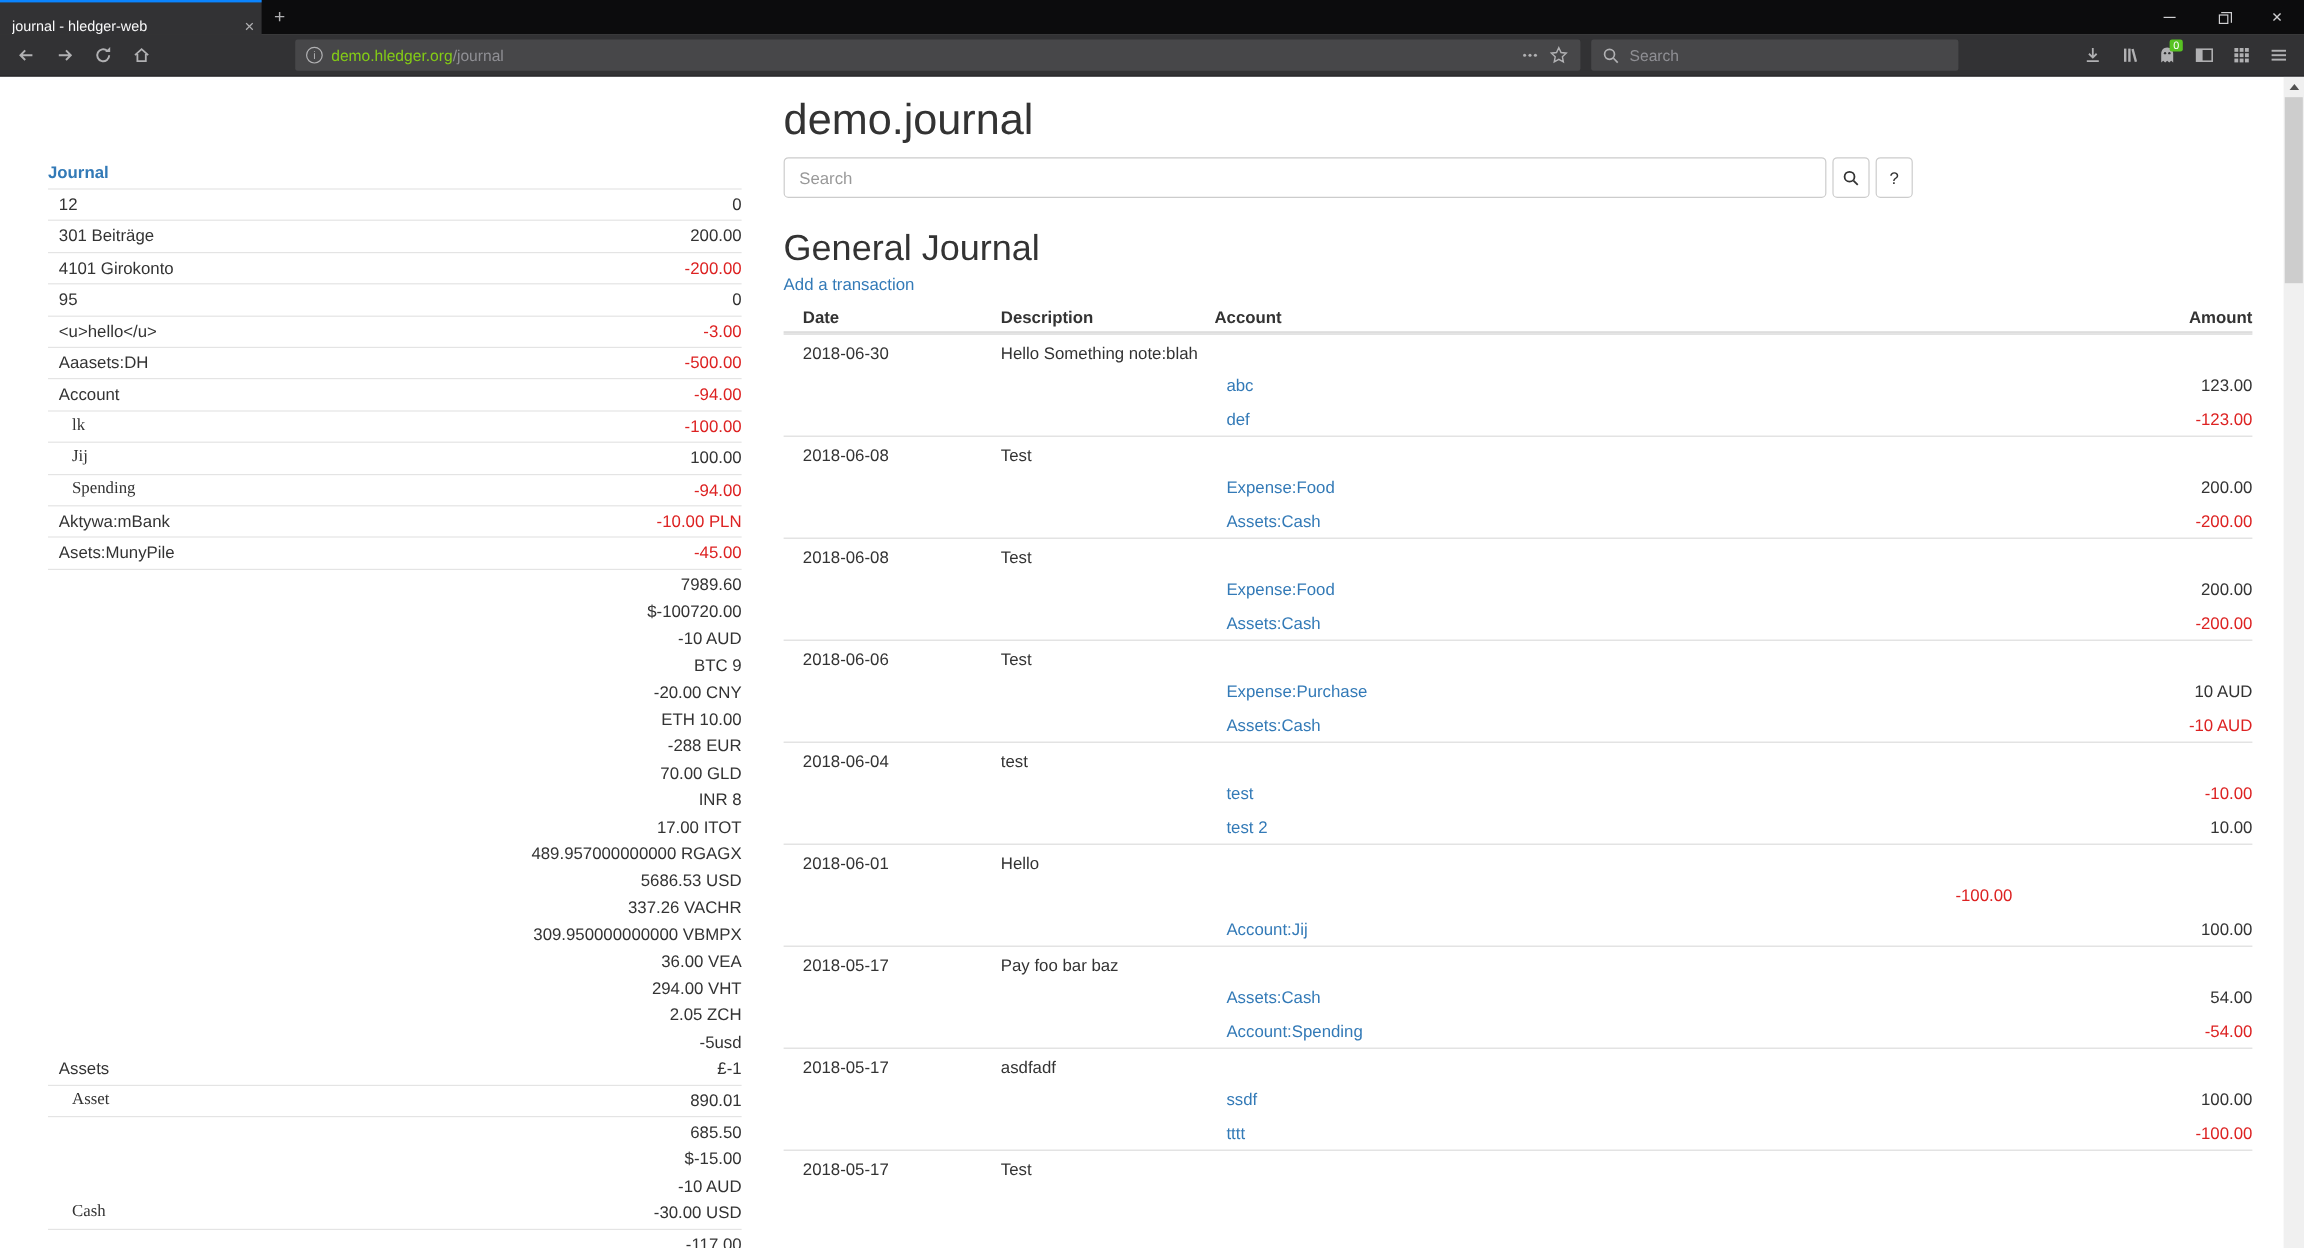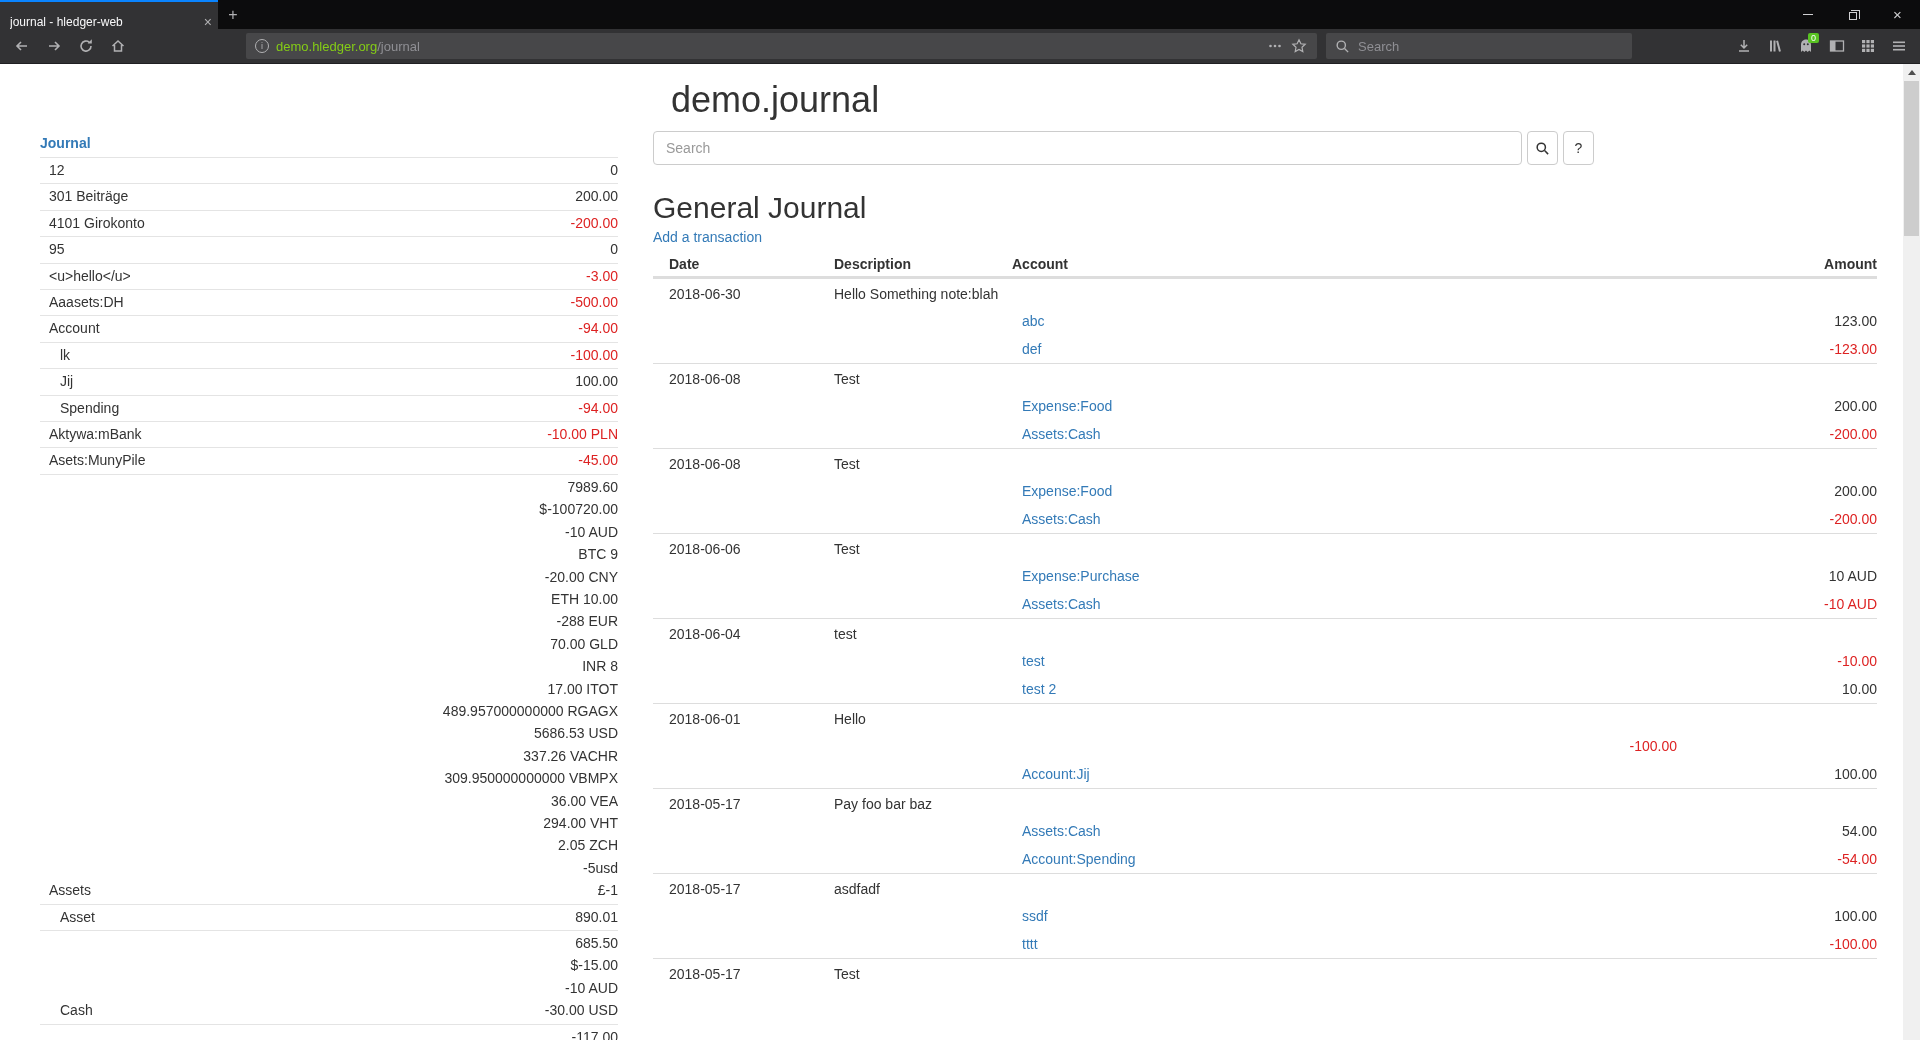--- a/index.html
+++ b/index.html
@@ -48,27 +48,27 @@
   
   .content { position:relative; width:1920px; height:976px; background:#fff; overflow:hidden;
     font-size:14px; color:#333; }
 
   .sidebar { position:absolute; left:40px; top:70px; width:578px; }
   .sidebar-heading { display:inline-block; font-weight:bold; color:var(--link); font-size:14px;
     line-height:18px; margin-bottom:5px; text-decoration:none; }
   .srow { display:flex; align-items:flex-end; border-top:1px solid #e4e4e4; padding:1px 0 2px; }
   .sname { line-height:22.4px; color:#333; }
   .ind1 { padding-left:9px; }
-  .ind2 { padding-left:20px; }
+  .ind2 { padding-left:20px;font-family:Liberation Serif, serif; }
   .samts { margin-left:auto; text-align:right; }
   .amt { line-height:22.4px; }
   .neg { color:var(--neg); }
 
   .main { position:absolute; left:653px; top:0; width:1224px; }
-  .page-title { font-size:36px; font-weight:500; color:#333; line-height:40px; margin:16px 18px 11px; }
+  .page-title { font-size:36px; font-weight:500; color:#333; line-height:40px; margin:16px 0 11px; }
   .searchrow { display:flex; gap:5px; height:34px; }
   .search-input { width:869px; height:34px; border:1px solid #ccc; border-radius:4px;
     padding:0 12px; font-size:14px; color:#555; font-family:"Liberation Sans",sans-serif; outline:none; }
   .search-input::placeholder { color:#999; opacity:1; }
   .btn { height:34px; width:31px; border:1px solid #ccc; border-radius:4px; background:#fff;
     display:flex; align-items:center; justify-content:center; font-size:14px; color:#333; }
   .section-title { font-size:30px; font-weight:500; color:#333; line-height:33px; margin-top:26px; }
   .add-link { display:inline-block; margin-top:4px; font-size:14px; line-height:18px;
     color:var(--link); text-decoration:none; }
   .register { margin-top:4px; }

